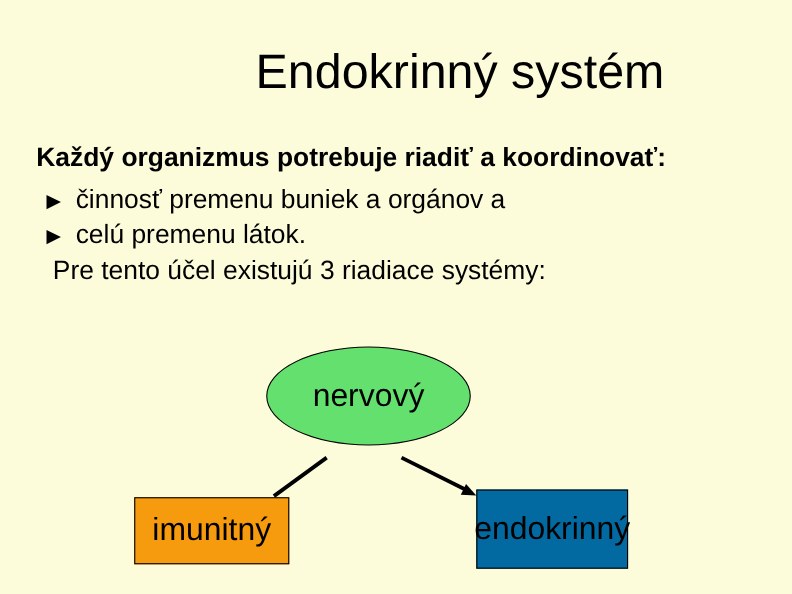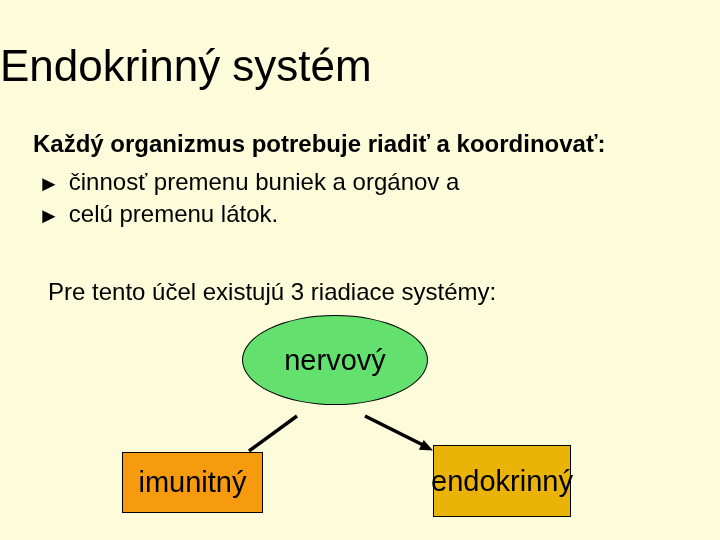--- a/index.html
+++ b/index.html
@@ -15,36 +15,36 @@
     position: relative;
     width: 720px;
     height: 540px;
   }
   .title {
     position: absolute;
     top: 41px;
     left: 0;
     width: 604px;
     margin: 0;
-    text-align: left;
+    text-align: right;
     font-size: 44px;
     font-weight: 400;
     letter-spacing: 0px;
   }
   .line {
     position: absolute;
     margin: 0;
     font-size: 24px;
     white-space: nowrap;
   }
   .intro   { left: 33px; top: 130px; font-weight: bold; }
   .bullet-line { display: flex; align-items: baseline; }
   .bullet1 { left: 38px; top: 168px; }
   .bullet2 { left: 38px; top: 200px; }
-  .conclusion { left: 48px; top: 233px; margin-top: 45px; }
+  .conclusion { left: 48px; top: 233px; }
   .bullet-marker {
     font-size: 22px;
     margin-right: 9px;
     line-height: 1;
     position: relative;
     top: 1px;
   }
   .connectors {
     position: absolute;
     left: 0;
@@ -110,17 +110,17 @@
   </svg>
 
   <div class="node node-ellipse" style="background-color: rgb(99, 224, 110);">
     <span>nervový</span>
   </div>
 
   <div class="node node-imunitny" style="background-color: rgb(245, 155, 13);">
     <span>imunitný</span>
   </div>
 
-  <div class="node node-endokrinny" style="background-color: #eab308;">
+  <div class="node node-endokrinny" style="background-color: #0369a1;">
     <span>endokrinný</span>
   </div>
 
 </div>
 
 </body></html>

